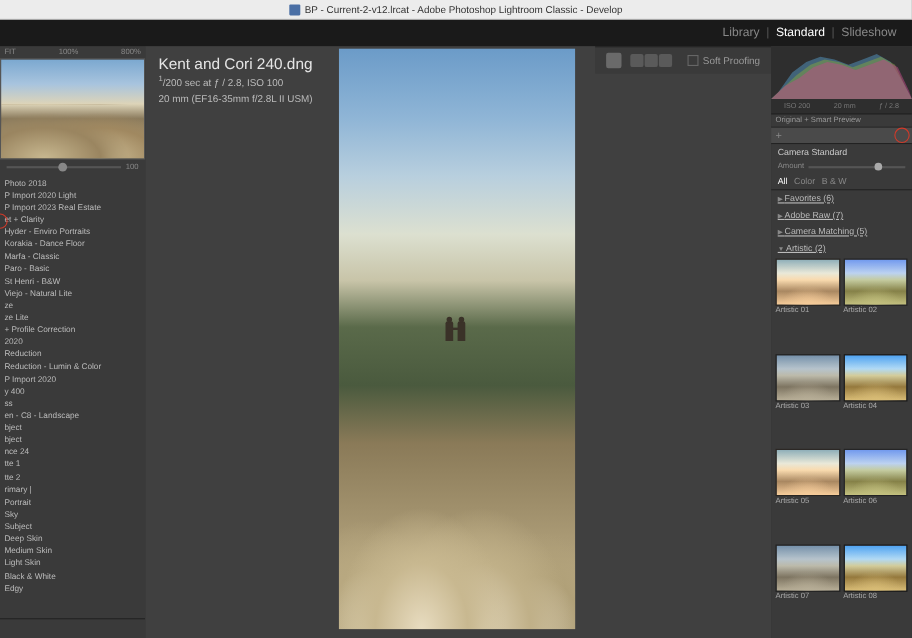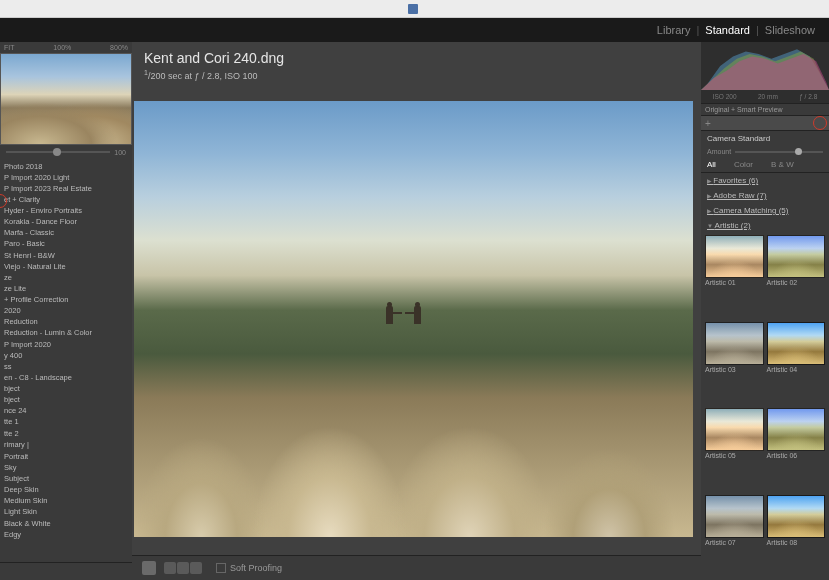--- a/index.html
+++ b/index.html
@@ -21,21 +21,21 @@
   .nav-ft { display:flex; justify-content:space-between; padding:2px 4px; font-size:7px; color:#888; }
   .zoom-slider-row { height: 14px; display: flex; align-items: center; padding: 0 6px; }
   .zoom-slider { flex: 1; height: 2px; background: #555; position: relative; }
   .zoom-slider-handle { position: absolute; left: 45%; top: -3px; width: 8px; height: 8px; background: #888; border-radius: 50%; }
   .zoom-val { font-size: 7px; color: #888; margin-left: 4px; }
   .preset-list { flex: 1; overflow: hidden; padding: 2px 0 2px 2px; }
   .preset-item { font-size: 7.5px; color: #bbb; padding: 0.5px 2px; white-space: nowrap; overflow: hidden; text-overflow: ellipsis; cursor: pointer; line-height: 1.35; }
   .copy-paste { display: flex; height: 18px; border-top: 1px solid #222; }
   .cp-btn { flex: 1; background: #4a4a4a; color: #ccc; font-size: 9px; display: flex; align-items: center; justify-content: center; border: 1px solid #222; cursor: pointer; margin-top: 33px; }
   
-  .center-panel { flex: 1; background: #404040; display: flex; flex-direction: column; position: relative; gap: 10px; }
+  .center-panel { flex: 1; background: #404040; display: flex; flex-direction: row; position: relative; gap: 10px; }
   .img-header { padding: 8px 12px 6px; color: #ddd; }
   .img-header h2 { font-size: 14px; font-weight: 400; color: #e5e5e5; }
   .img-meta { font-size: 9px; color: #bbb; line-height: 1.4; margin-top: 2px; }
   .img-meta .frac { font-size: 7px; vertical-align: super; }
   .main-image { flex: 1; margin: 2px 8px 8px 2px; position: relative; overflow: hidden; }
   .main-image-bg { width: 100%; height: 100%;
     background:
       radial-gradient(ellipse 140px 200px at 35% 100%, #e8dcc0 0%, #c8b890 30%, transparent 55%),
       radial-gradient(ellipse 120px 180px at 12% 100%, #d8ccac 0%, #b8a880 30%, transparent 55%),
       radial-gradient(ellipse 150px 200px at 60% 100%, #e0d4b8 0%, #c0b088 30%, transparent 55%),
@@ -63,21 +63,21 @@
   .histo-info { display: flex; justify-content: space-around; font-size: 6.5px; color: #777; padding: 1px; }
   .smart-prev { font-size:7px; color:#999; padding:2px 4px; }
   .panel-header { height: 16px; background: #4a4a4a; border-top:1px solid #222; border-bottom:1px solid #222; display:flex; align-items:center; padding:0 4px; position:relative; }
   .panel-header .plus { color:#888; font-size:10px; }
   .panel-header .circled { position:absolute; right:2px; top:0; width:14px; height:14px; border:1.5px solid #d03a2a; border-radius:50%; }
   .profile-row { padding: 3px 6px; font-size: 8px; color: #ccc; }
   .amount-row { display: flex; align-items: center; padding: 2px 6px; gap: 4px; }
   .amount-row .lbl { font-size:7px; color:#888; }
   .amount-row .sl { flex:1; height:2px; background:#555; position:relative; }
   .amount-row .sl::after { content:""; position:absolute; left:68%; top:-3px; width:7px; height:7px; background:#aaa; border-radius:50%; }
-  .filter-tabs { display:flex; gap:18px; padding:3px 6px; font-size:8px; border-bottom:1px solid #222; }
+  .filter-tabs { display:flex; gap:6px; padding:3px 6px; font-size:8px; border-bottom:1px solid #222; }
   .filter-tabs span { color:#888; cursor:pointer; }
   .filter-tabs span.active { color:#fff; }
   .profile-group { padding: 3px 6px; font-size: 8px; color: #bbb; cursor:pointer;text-decoration:underline; }
   .profile-group.expanded::before { content:"▼ "; font-size:6px; color:#888; }
   .profile-group.collapsed::before { content:"▶ "; font-size:6px; color:#888; }
   .profile-grid { flex:1; overflow:hidden; padding: 2px 4px; display:grid; grid-template-columns: 1fr 1fr; gap:3px; }
   .profile-cell { display:flex; flex-direction:column; cursor:pointer; }
   .profile-thumb { aspect-ratio: 1.35; background: linear-gradient(to bottom, #6b9bc8 0%, #b8cfde 30%, #c8c4a8 45%, #8a7a58 70%, #c8b890 100%); border:1px solid #222; position:relative; }
   .profile-thumb.warm { filter: sepia(0.4) saturate(1.3) hue-rotate(-10deg) brightness(1.05); }
   .profile-thumb.cool { filter: saturate(1.4) hue-rotate(15deg) brightness(1.02); }
@@ -85,20 +85,21 @@
   .profile-thumb.vivid { filter: saturate(1.6) contrast(1.1); }
   .profile-thumb::after { content:""; position:absolute; bottom:0; left:0; right:0; height:50%; background: radial-gradient(ellipse at 50% 100%, rgba(200,184,144,0.8) 0%, transparent 60%); }
   .profile-label { font-size: 7px; color: #aaa; padding: 1px 0; }
   .red-circ { position:absolute; left:-7px; top:194px; width:14px; height:14px; border:1.5px solid #d03a2a; border-radius:50%; z-index:10; }
 </style>
 </head>
 <body>
 
 <div class="titlebar">
   <span class="titlebar-icon"></span>
+  <span>BP - Current-2-v12.lrcat - Adobe Photoshop Lightroom Classic - Develop</span>
 </div>
 
 <div class="module-bar">
   <span class="module-item">Library</span>
   <span class="module-sep">|</span>
   <span class="module-item active">Standard</span>
   <span class="module-sep">|</span>
   <span class="module-item">Slideshow</span>
 </div>
 
@@ -161,20 +162,21 @@
     </div>
   </div>
 
   <div class="center-panel">
     <div class="img-header">
       <h2>Kent and Cori 240.dng</h2>
       <div class="img-meta">
         <span class="frac">1</span>/<span>200</span>
         <span>sec at ƒ / 2.8, ISO 100</span>
       </div>
+      <div class="img-meta">20 mm (EF16-35mm f/2.8L II USM)</div>
     </div>
     <div class="main-image">
       <div class="main-image-bg"></div>
       <div class="person p1"></div>
       <div class="person p2"></div>
     </div>
     <div class="toolbar">
       <div class="tool-ico"></div>
       <div class="tool-grp">
         <div class="tool-ico"></div>

